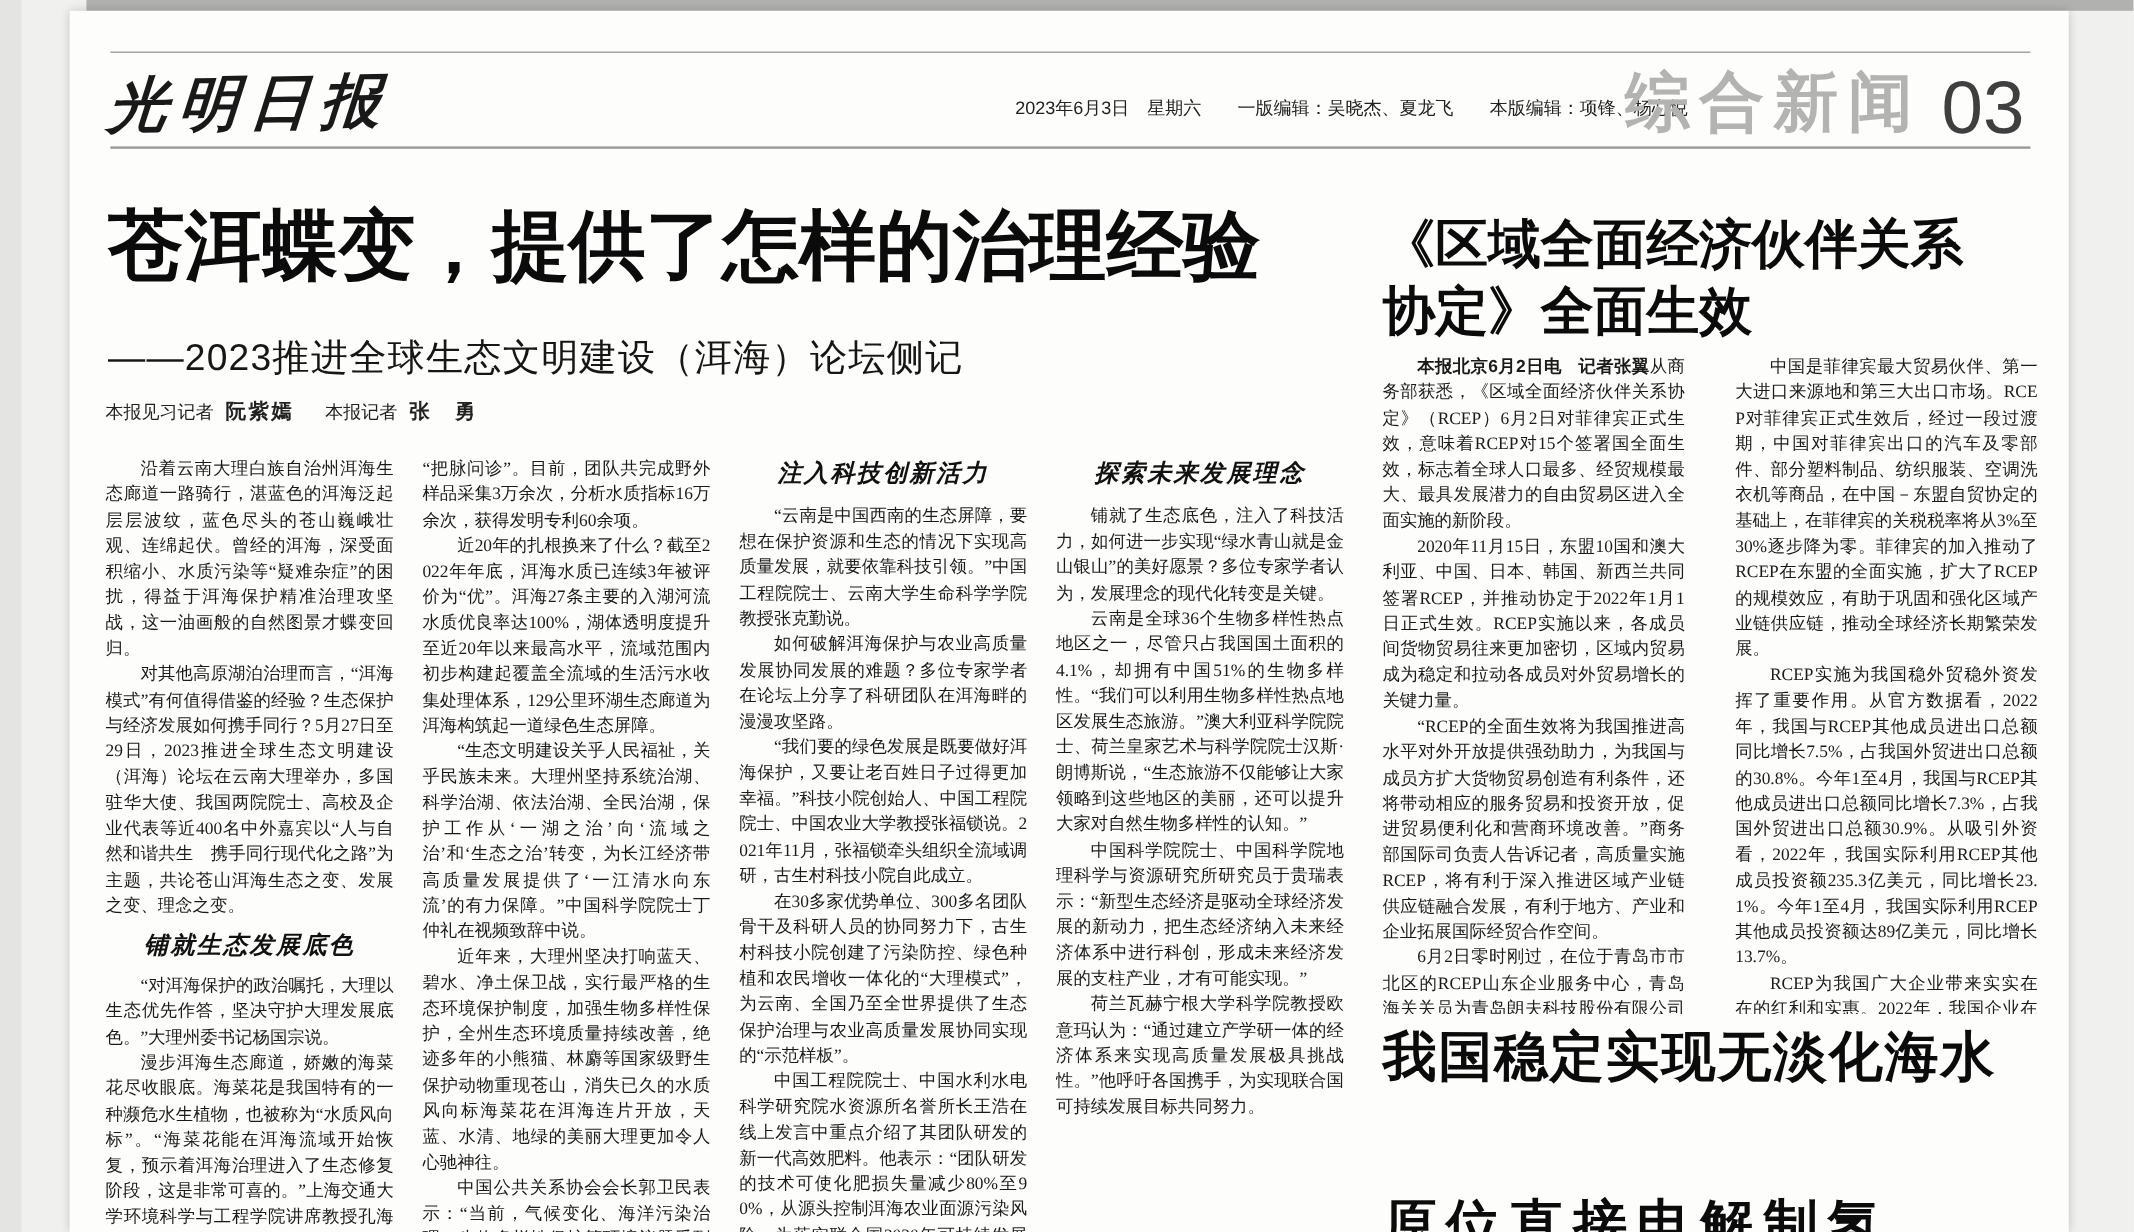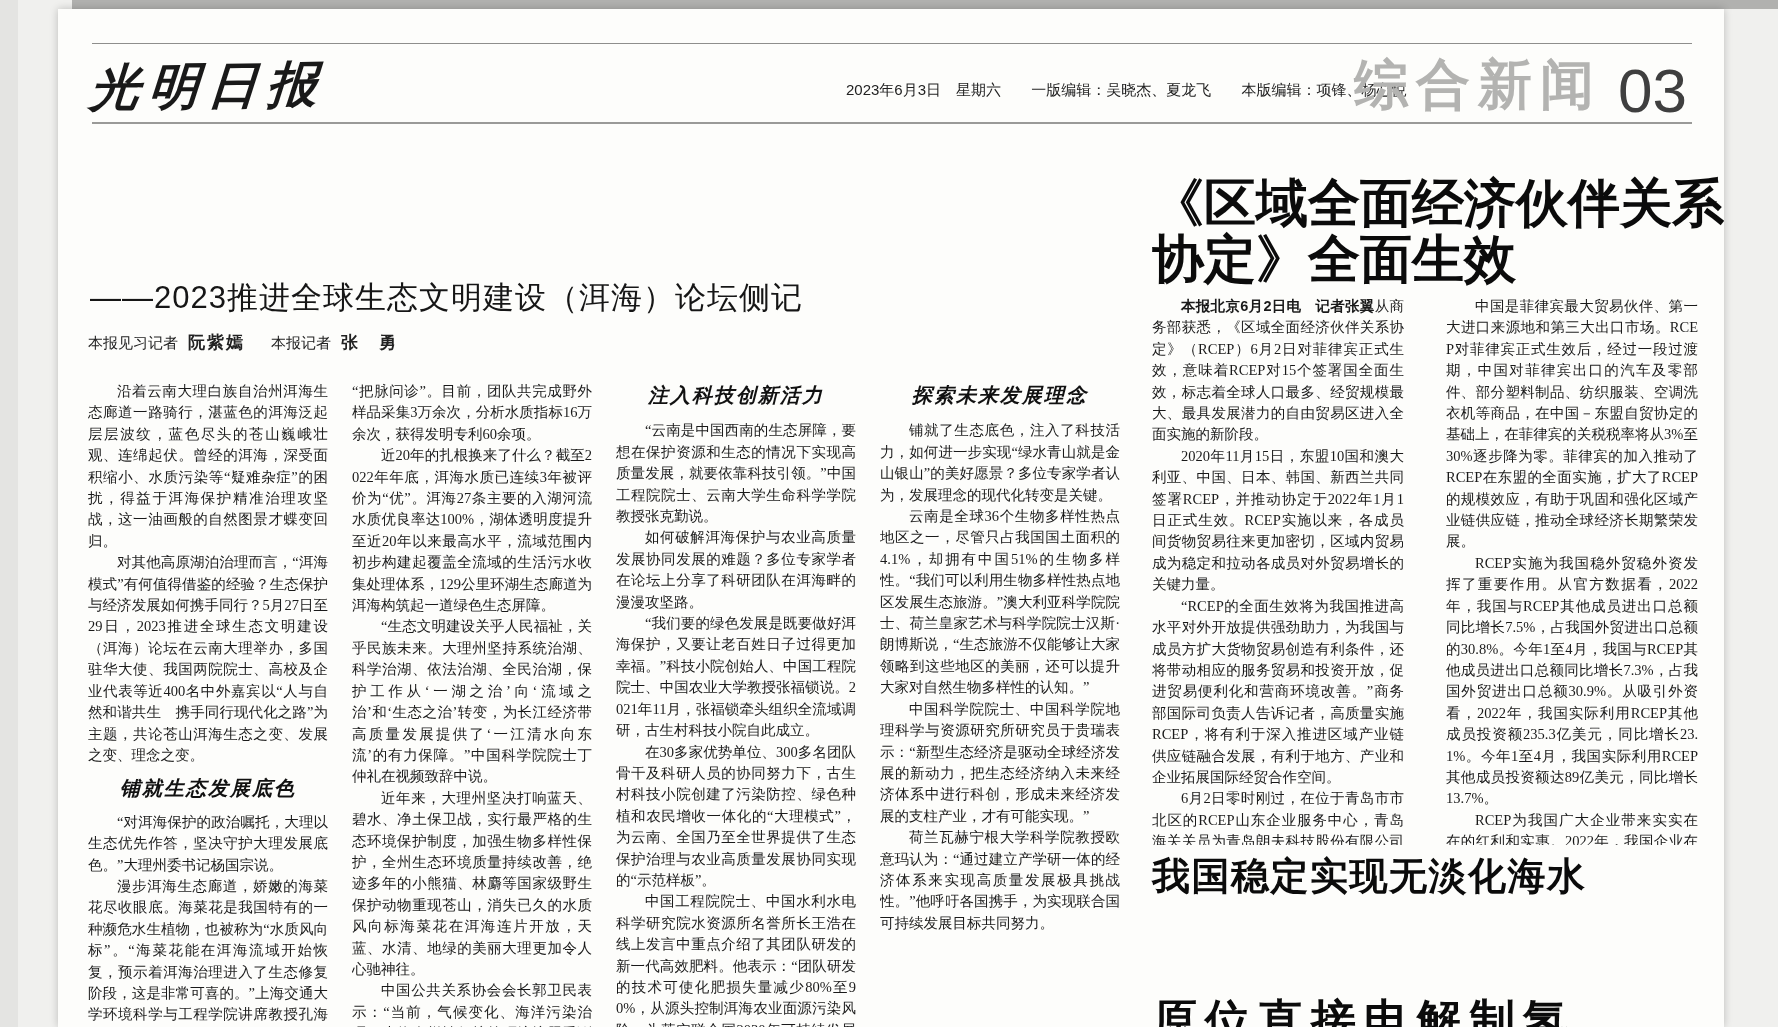--- a/index.html
+++ b/index.html
@@ -29,24 +29,24 @@
   .main-columns{position:absolute;left:30px;top:372px;width:1032px;height:646px;display:flex;gap:24px;overflow:hidden;}
   .col{flex:1 1 0;overflow:hidden;}
   .body-text{font-size:14.5px;line-height:21.4px;color:#1a1a1a;text-align:justify;text-justify:inter-character;word-break:break-all;}
   .para{margin:0;text-indent:2em;}
   .para.cont{text-indent:0;}
   .col-subhead{font-family:"Liberation Sans",sans-serif;font-weight:700;font-size:20px;letter-spacing:2px;text-align:center;text-indent:0;margin:12px 0;color:#111;font-style:italic;}
   .col-subhead.top{margin:4px 0 14px;}
   b.lead{font-family:"Liberation Sans",sans-serif;font-weight:700;}
   b.lead.gap{margin-right:14px;}
 
-  .rcep-headline{position:absolute;left:1094px;top:167px;width:570px;font-weight:800;font-size:52px;line-height:56px;color:#0b0b0b;white-space:nowrap;}
+  .rcep-headline{position:absolute;left:1094px;top:167px;width:570px;font-weight:800;font-size:44px;line-height:56px;color:#0b0b0b;white-space:nowrap;}
   .rcep-body{position:absolute;left:1094px;top:287px;width:546px;height:549px;display:flex;gap:42px;overflow:hidden;}
 
-  .bottom-headline{position:absolute;left:1094px;top:842px;font-weight:800;font-size:38px;letter-spacing:1.5px;color:#0b0b0b;white-space:nowrap;}
+  .bottom-headline{position:absolute;left:1094px;top:842px;font-weight:800;font-size:45px;letter-spacing:1.5px;color:#0b0b0b;white-space:nowrap;}
   .bottom-headline-2{position:absolute;left:1094px;top:982px;font-weight:800;font-size:45px;letter-spacing:8px;color:#0b0b0b;white-space:nowrap;}
 </style>
 </head>
 <body>
 
 <div class="stage">
   <div class="left-strip"></div>
   <div class="top-bar"></div>
 
   <div class="page">
@@ -60,20 +60,21 @@
       <span>本版编辑：项锋、杨心悦</span>
     </div>
 
     <div class="section-block">
       <span class="section-title">综合新闻</span>
       <span class="page-number">03</span>
     </div>
 
     <div class="rule rule-bottom"></div>
 
+    <div class="main-headline">苍洱蝶变，提供了怎样的治理经验</div>
     <div class="sub-headline">——2023推进全球生态文明建设（洱海）论坛侧记</div>
 
     <div class="byline">
       <span class="role">本报见习记者</span><span class="name">阮紫嫣</span><span class="role">本报记者</span><span class="name">张　勇</span>
     </div>
 
     <div class="main-columns body-text">
       <div class="col">
         <p class="para">沿着云南大理白族自治州洱海生态廊道一路骑行，湛蓝色的洱海泛起层层波纹，蓝色尽头的苍山巍峨壮观、连绵起伏。曾经的洱海，深受面积缩小、水质污染等“疑难杂症”的困扰，得益于洱海保护精准治理攻坚战，这一油画般的自然图景才蝶变回归。</p>
         <p class="para">对其他高原湖泊治理而言，“洱海模式”有何值得借鉴的经验？生态保护与经济发展如何携手同行？5月27日至29日，2023推进全球生态文明建设（洱海）论坛在云南大理举办，多国驻华大使、我国两院院士、高校及企业代表等近400名中外嘉宾以“人与自然和谐共生　携手同行现代化之路”为主题，共论苍山洱海生态之变、发展之变、理念之变。</p>

